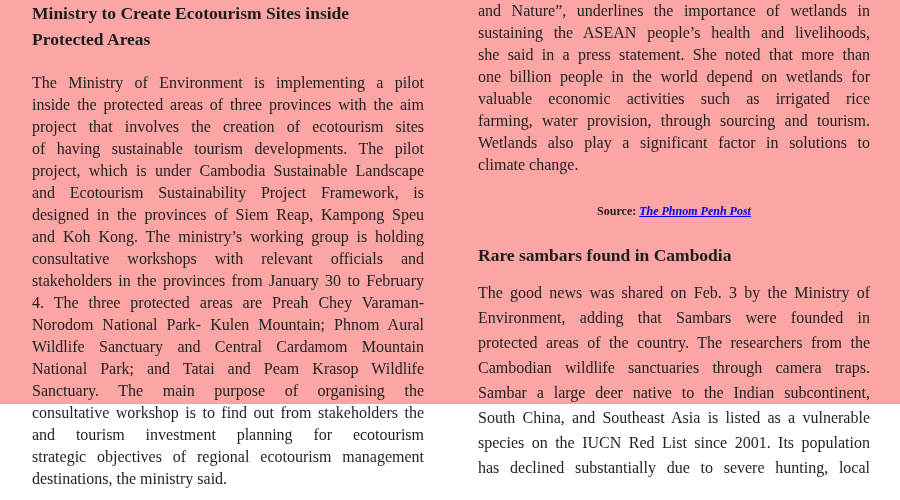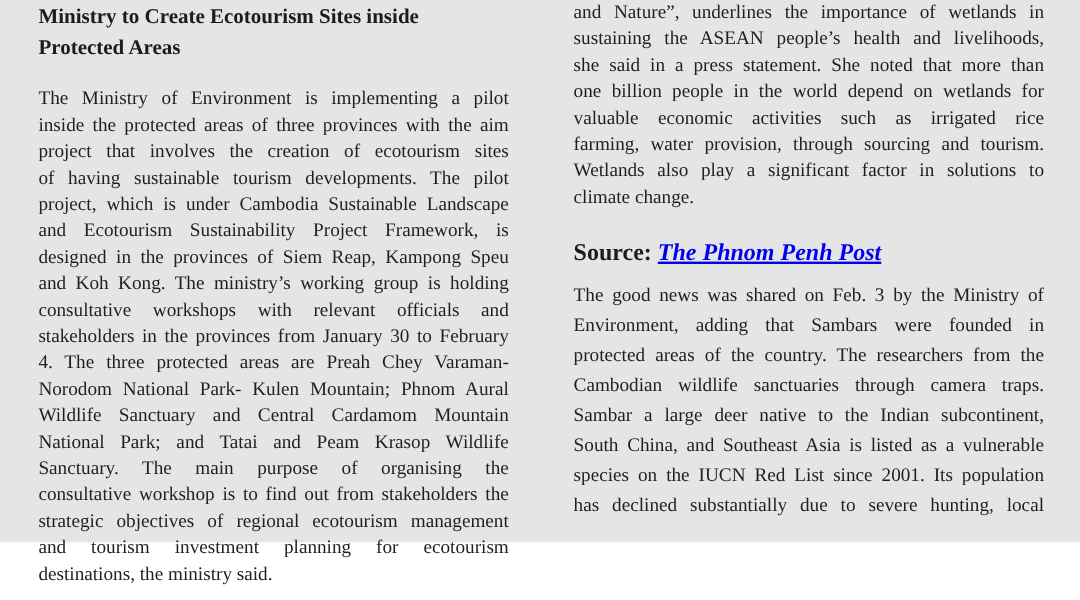--- a/index.html
+++ b/index.html
@@ -4,21 +4,21 @@
 <style>
   * { box-sizing: border-box; }
   html, body { margin: 0; padding: 0; }
   body {
     width: 900px; height: 500px;
     background: #ffffff;
     overflow: hidden;
     font-family: "Liberation Serif", serif;
     color: #1f1f1f;
   }
-  .page { position: relative; width: 900px; height: 452px; background: #e5e5e5; }
+  .page { position: relative; width: 900px; height: 404px; background: #fca5a5; }
   .col { position: absolute; top: 0; }
   .col-left  { left: 32px;  width: 392px; }
   .col-right { left: 478px; width: 392px; }
 
   .heading {
     font-weight: bold;
     font-size: 17.5px;
     line-height: 26px;
     color: #1c1c1c;
   }
@@ -29,21 +29,21 @@
 
   .tline { text-align: justify; text-align-last: justify; }
   .tline.tlast { text-align-last: left; }
 
   .m-top-6  { margin-top: 20px; }
   .m-top-10 { margin-top: 10px; }
   .m-top-12 { margin-top: 12px; }
   .m-top-20 { margin-top: 20px; }
   .m-top-24 { margin-top: 24px; }
 
-  .source-line { font-size: 20px; line-height: 22px; }
+  .source-line { font-size: 12px; line-height: 22px; text-align: center; }
   .source-label { font-weight: bold; color: #1c1c1c; }
   .source-link {
     color: #0000ee;
     font-weight: bold;
     font-style: italic;
     text-decoration: underline;
     cursor: pointer;
   }
 </style>
 </head>
@@ -68,22 +68,22 @@
         <div class="tline">designed in the provinces of Siem Reap, Kampong Speu</div>
         <div class="tline">and Koh Kong. The ministry’s working group is holding</div>
         <div class="tline">consultative workshops with relevant officials and</div>
         <div class="tline">stakeholders in the provinces from January 30 to February</div>
         <div class="tline">4. The three protected areas are Preah Chey Varaman-</div>
         <div class="tline">Norodom National Park- Kulen Mountain; Phnom Aural</div>
         <div class="tline">Wildlife Sanctuary and Central Cardamom Mountain</div>
         <div class="tline">National Park; and Tatai and Peam Krasop Wildlife</div>
         <div class="tline">Sanctuary. The main purpose of organising the</div>
         <div class="tline">consultative workshop is to find out from stakeholders the</div>
+        <div class="tline">and tourism investment planning for ecotourism</div>
         <div class="tline">strategic objectives of regional ecotourism management</div>
-        <div class="tline">and tourism investment planning for ecotourism</div>
         <div class="tline tlast">destinations, the ministry said.</div>
       </div>
 
     <div class="source-line m-top-10">
       <span class="source-label">Source:</span>
       <span> </span>
       <span class="source-link">Khmer Times</span>
     </div>
 
   </div>
@@ -100,20 +100,23 @@
         <div class="tline">Wetlands also play a significant factor in solutions to</div>
         <div class="tline tlast">climate change.</div>
       </div>
 
     <div class="source-line m-top-24">
       <span class="source-label">Source:</span>
       <span> </span>
       <span class="source-link">The Phnom Penh Post</span>
     </div>
 
+    <div class="heading m-top-20">
+      <div class="tline tlast">Rare sambars found in Cambodia</div>
+    </div>
 
     <div class="body-par par-spaced m-top-12">
         <div class="tline">The good news was shared on Feb. 3 by the Ministry of</div>
         <div class="tline">Environment, adding that Sambars were founded in</div>
         <div class="tline">protected areas of the country. The researchers from the</div>
         <div class="tline">Cambodian wildlife sanctuaries through camera traps.</div>
         <div class="tline">Sambar a large deer native to the Indian subcontinent,</div>
         <div class="tline">South China, and Southeast Asia is listed as a vulnerable</div>
         <div class="tline">species on the IUCN Red List since 2001. Its population</div>
         <div class="tline">has declined substantially due to severe hunting, local</div>

